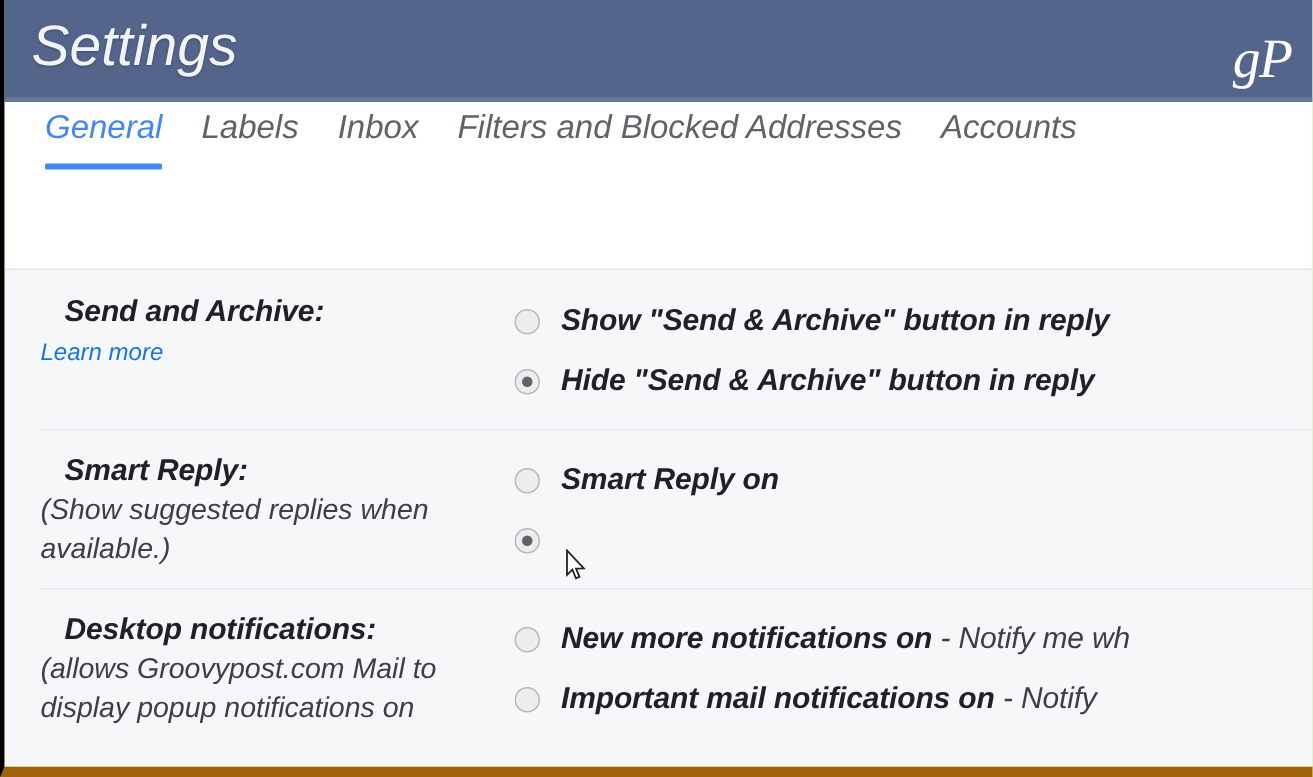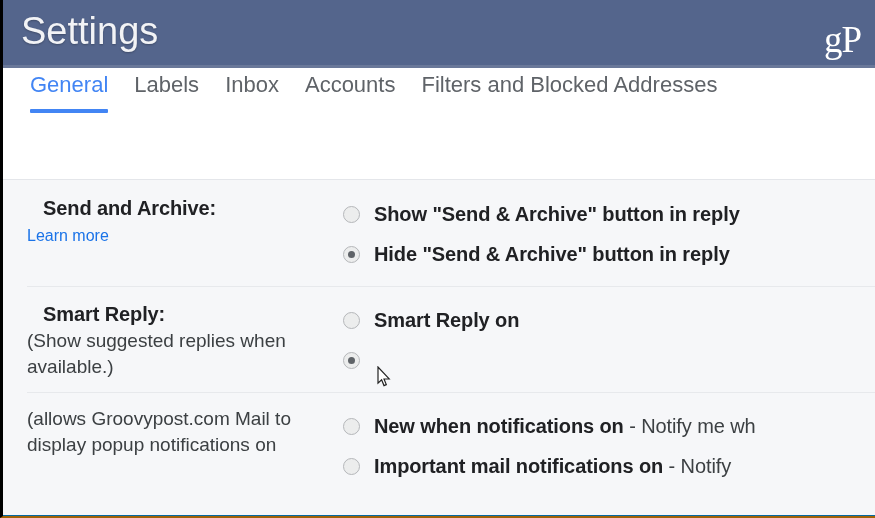--- a/index.html
+++ b/index.html
@@ -15,22 +15,23 @@
     -webkit-font-smoothing: antialiased;
   }
 
   #app {
     position: relative;
     width: 875px;
     height: 518px;
     overflow: hidden;
     box-sizing: border-box;
     border-left: 3px solid #000000;
-    border-bottom: 2px solid #a16207;
-    background: #0369a1;
+    border-bottom: 7px solid #a16207;
+    background: #bef264;
+    font-style: italic;
   }
 
   
   .header {
     position: relative;
     height: 68px;
     background: #54658c;
     overflow: hidden;
   }
   .header-title {
@@ -218,22 +219,22 @@
     <div class="header-title">Settings</div>
     <div class="brand-logo">gP</div>
     <div class="header-bottom-edge"></div>
   </div>
 
   <div class="tabs-area">
     <div class="tabs-row">
       <div class="tab active">General</div>
       <div class="tab">Labels</div>
       <div class="tab">Inbox</div>
+      <div class="tab">Filters and Blocked Addresses</div>
       <div class="tab">Accounts</div>
-      <div class="tab">Filters and Blocked Addresses</div>
     </div>
   </div>
 
   <div class="settings-body">
 
     <div class="setting-row">
       <div class="setting-label">
         <div class="setting-title">Send and Archive:</div>
         <div class="setting-link">Learn more</div>
       </div>
@@ -260,26 +261,27 @@
           <span class="option-text">Smart Reply on</span>
         </div>
         <div class="option">
           <span class="radio checked"></span>
         </div>
       </div>
     </div>
 
     <div class="setting-row">
       <div class="setting-label">
+        <div class="setting-title">Desktop notifications:</div>
         <div class="setting-sub">(allows Groovypost.com Mail to display popup notifications on</div>
       </div>
       <div class="setting-options">
         <div class="option">
           <span class="radio"></span>
-          <span class="option-text"><span>New when notifications on</span><span class="normal"> - Notify me wh</span></span>
+          <span class="option-text"><span>New more notifications on</span><span class="normal"> - Notify me wh</span></span>
         </div>
         <div class="option">
           <span class="radio"></span>
           <span class="option-text"><span>Important mail notifications on</span><span class="normal"> - Notify </span></span>
         </div>
       </div>
     </div>
 
   </div>
 

